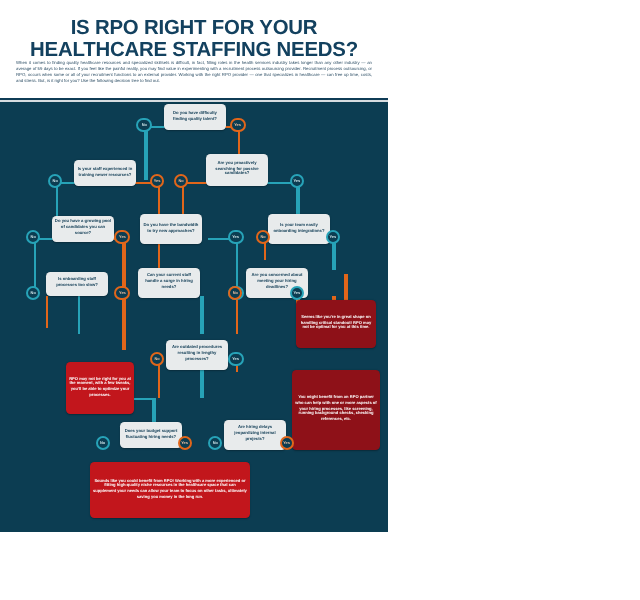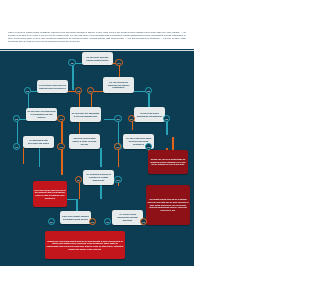--- a/index.html
+++ b/index.html
@@ -89,20 +89,24 @@
     position:absolute;left:0;top:266px;width:194px;height:34px;
     background:#ffffff;
   }
 </style>
 </head>
 <body>
 
 <div class="page">
 
   <div class="header">
+    <div class="title">
+      <div>IS RPO RIGHT FOR YOUR</div>
+      <div>HEALTHCARE STAFFING NEEDS?</div>
+    </div>
     <div class="intro">When it comes to finding quality healthcare resources and specialized skillsets is difficult, in fact, filling roles in the health services industry takes longer than any other industry — an average of 59 days to be exact. If you feel like the painful reality, you may find value in experimenting with a recruitment process outsourcing provider. Recruitment process outsourcing, or RPO, occurs when some or all of your recruitment functions to an external provider. Working with the right RPO provider — one that specializes in healthcare — can free up time, costs, and stress. But, is it right for you? Use the following decision tree to find out.</div>
     <div class="hdr-rule"></div>
     <div class="hdr-rule2"></div>
   </div>
 
   <div class="board">
 
     <div class="ln" style="left:72.2px;top:12.6px;width:1.5px;height:26px;"></div>
     <div class="ln" style="left:72.2px;top:11.6px;width:22px;height:1.5px;"></div>
     <div class="ln or" style="left:118.6px;top:12.6px;width:1.5px;height:13.5px;"></div>

